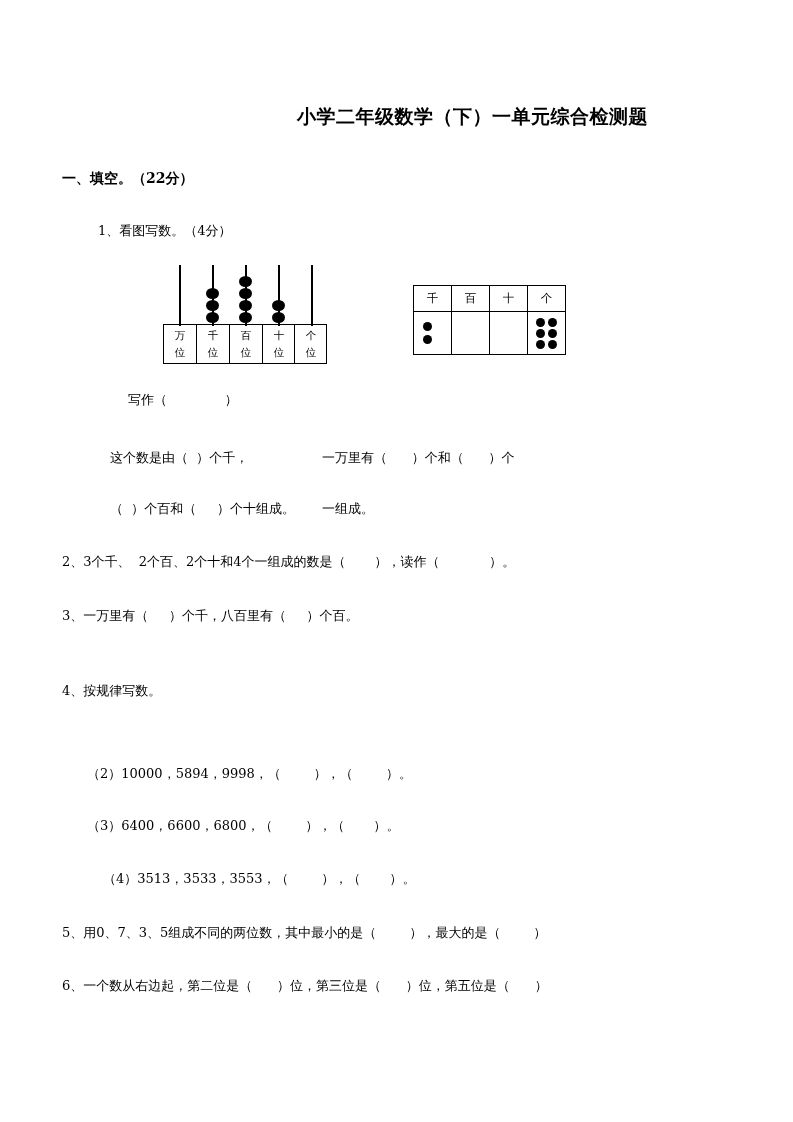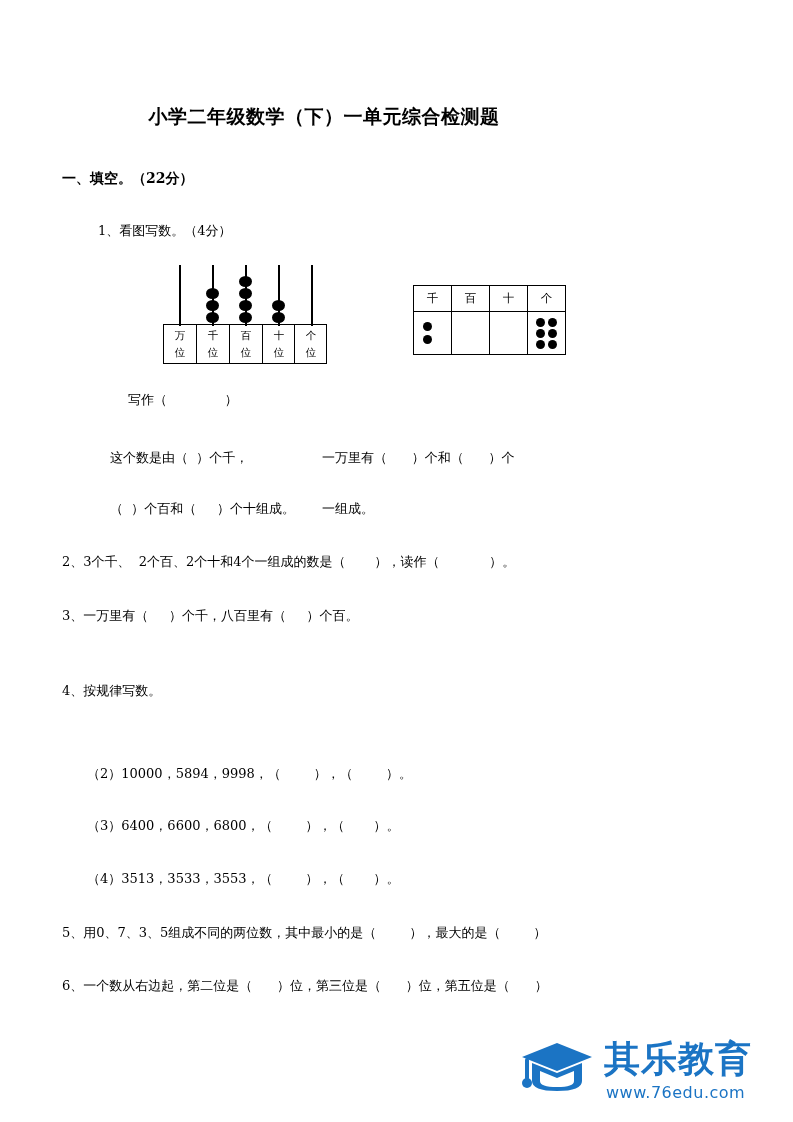--- a/index.html
+++ b/index.html
@@ -19,21 +19,21 @@
     position: relative;
     width: 793px;
     height: 1122px;
     box-sizing: border-box;
   }
   .title {
     position: absolute;
     top: 104px;
     left: 0;
     width: 648px;
-    text-align: center;
+    text-align: right;
     font-size: 19px;
     font-weight: bold;
     font-family: "DejaVu Serif", "Liberation Serif", serif;
     letter-spacing: 0.5px;
   }
   .sec-head {
     position: absolute;
     top: 170px;
     left: 62px;
     font-size: 14px;
@@ -51,21 +51,21 @@
   .t1a { top: 449px; left: 110px; }
   .t1b { top: 449px; left: 322px; }
   .t1c { top: 500px; left: 110px; }
   .t1d { top: 500px; left: 322px; }
   .q2 { top: 553px; left: 62px; text-align: center; }
   .q3 { top: 607px; left: 62px; }
   .q4 { top: 682px; left: 62px; }
   .q4a { top: 713px; left: 87px; }
   .q4b { top: 765px; left: 87px; }
   .q4c { top: 817px; left: 87px; }
-  .q4d { top: 870px; left: 87px; text-align: center; }
+  .q4d { top: 870px; left: 103px; text-align: center; }
   .q5 { top: 924px; left: 62px; }
   .q6 { top: 977px; left: 62px; }
 
   
   .abacus {
     position: absolute;
     top: 265px;
     left: 163px;
     width: 166px;
     height: 100px;
@@ -277,27 +277,14 @@
 
   <div class="q q2">2、3个千、  2个百、2个十和4个一组成的数是（       ），读作（            ）。</div>
   <div class="q q3">3、一万里有（     ）个千，八百里有（     ）个百。</div>
   <div class="q q4">4、按规律写数。</div>
   <div class="q q4b">（2）10000，5894，9998，（        ），（        ）。</div>
   <div class="q q4c">（3）6400，6600，6800，（        ），（       ）。</div>
   <div class="q q4d">（4）3513，3533，3553，（        ），（       ）。</div>
   <div class="q q5">5、用0、7、3、5组成不同的两位数，其中最小的是（        ），最大的是（        ）</div>
   <div class="q q6">6、一个数从右边起，第二位是（      ）位，第三位是（      ）位，第五位是（      ）</div>
 
-  <div class="logo">
-    <div class="cap">
-      <svg width="74" height="52" viewBox="0 0 74 52" xmlns="http://www.w3.org/2000/svg">
-        <polygon points="37,2 72,16 37,30 2,16" fill="#1b74c4"></polygon>
-        <path d="M12 22 L12 40 Q12 50 37 50 Q62 50 62 40 L62 22 L37 32 Z" fill="#1b74c4"></path>
-        <rect x="5" y="17" width="4" height="22" rx="2" fill="#1b74c4"></rect>
-        <circle cx="7" cy="42" r="5" fill="#1b74c4"></circle>
-        <path d="M20 30 L37 37 L54 30 L54 40 Q54 46 37 46 Q20 46 20 40 Z" fill="#ffffff"></path>
-      </svg>
-    </div>
-    <div class="brand">其乐教育</div>
-    <div class="url">www.76edu.com</div>
-  </div>
 
 </div>
 
 </body></html>

